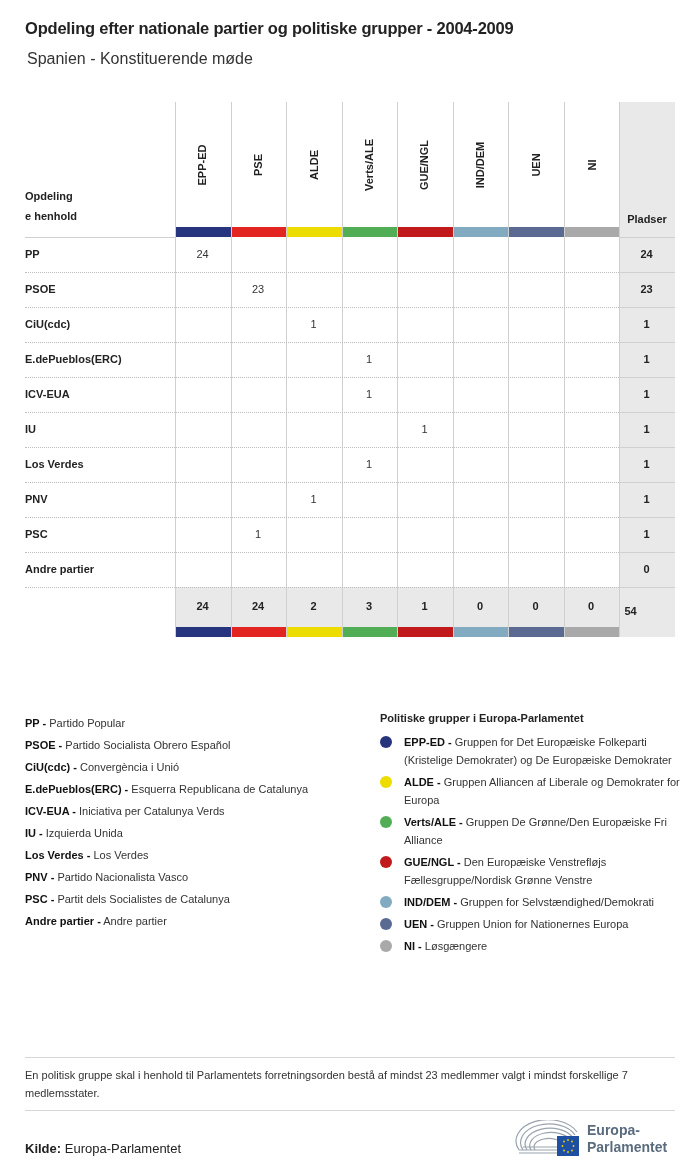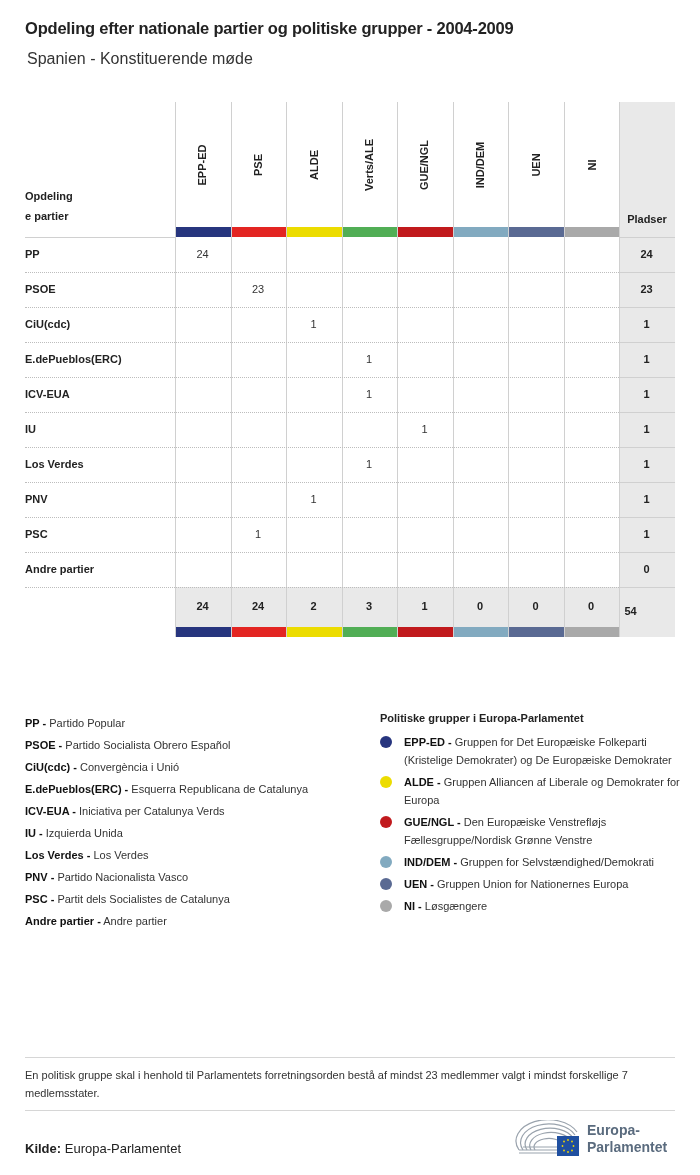--- a/index.html
+++ b/index.html
@@ -53,21 +53,21 @@
 </style>
 </head>
 <body>
 
 <div class="title">Opdeling efter nationale partier og politiske grupper - 2004-2009</div>
 <div class="subtitle">Spanien - Konstituerende møde</div>
 
 <div class="tbl" id="tbl">
   <div class="rowlabel-head">
     <div>Opdeling</div>
-    <div>e partier</div>
+    <div>e henhold</div>
   </div>
 <div class="pladser-bg" style="left: 594px; top: 0px; width: 56px; height: 535px;"></div>
     <div class="totals-bg" style="left: 150px; top: 485px; width: 444px; height: 40px;"></div>
     <div class="col-line" style="left: 150px; height: 535px;"></div>
     <div class="col-line" style="left: 205.5px; height: 535px;"></div>
     <div class="col-line" style="left: 261px; height: 535px;"></div>
     <div class="col-line" style="left: 316.5px; height: 535px;"></div>
     <div class="col-line" style="left: 372px; height: 535px;"></div>
     <div class="col-line" style="left: 427.5px; height: 535px;"></div>
     <div class="col-line" style="left: 483px; height: 535px;"></div>
@@ -260,20 +260,21 @@
       <div class="item"><b>PSC -</b><span> Partit dels Socialistes de Catalunya</span></div>
       <div class="item"><b>Andre partier -</b><span> Andre partier</span></div>
     </div>
 </div>
 
 <div class="legend-right">
   <h3>Politiske grupper i Europa-Parlamentet</h3>
   <div id="grplist">
       <div class="item"><span class="dot" style="background:#27357e"></span><b>EPP-ED -</b><span> Gruppen for Det Europæiske Folkeparti (Kristelige Demokrater) og De Europæiske Demokrater</span></div>
       <div class="item"><span class="dot" style="background:#ecdc00"></span><b>ALDE -</b><span> Gruppen Alliancen af Liberale og Demokrater for Europa</span></div>
+      <div class="item"><span class="dot" style="background:#51ae55"></span><b>Verts/ALE -</b><span> Gruppen De Grønne/Den Europæiske Fri Alliance</span></div>
       <div class="item"><span class="dot" style="background:#c11a1d"></span><b>GUE/NGL -</b><span> Den Europæiske Venstrefløjs Fællesgruppe/Nordisk Grønne Venstre</span></div>
       <div class="item"><span class="dot" style="background:#82aac0"></span><b>IND/DEM -</b><span> Gruppen for Selvstændighed/Demokrati</span></div>
       <div class="item"><span class="dot" style="background:#5a6a93"></span><b>UEN -</b><span> Gruppen Union for Nationernes Europa</span></div>
       <div class="item"><span class="dot" style="background:#a9a9a9"></span><b>NI -</b><span> Løsgængere</span></div>
     </div>
 </div>
 
 <div class="note-top"></div>
 <div class="note">En politisk gruppe skal i henhold til Parlamentets forretningsorden bestå af mindst 23 medlemmer valgt i mindst forskellige 7 medlemsstater.</div>
 <div class="note-bot"></div>

